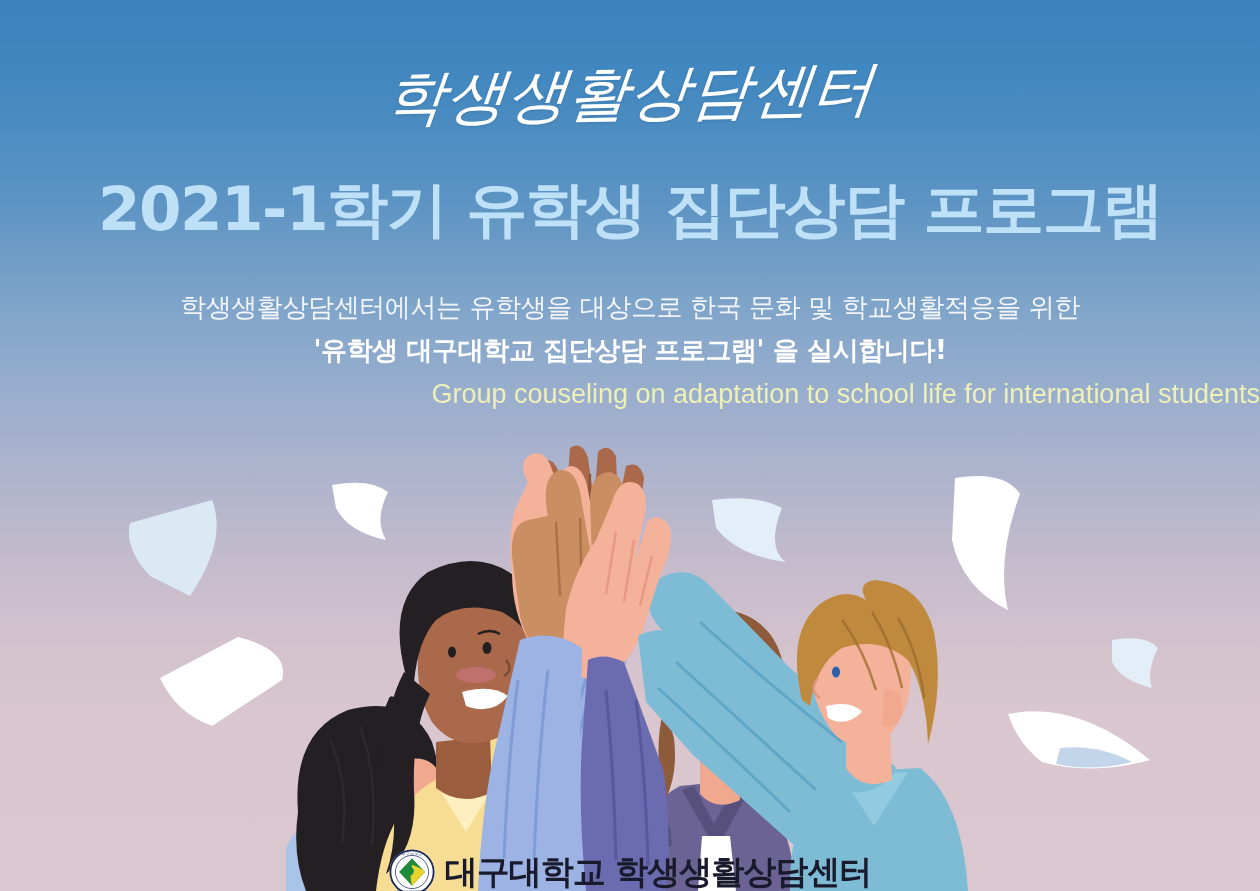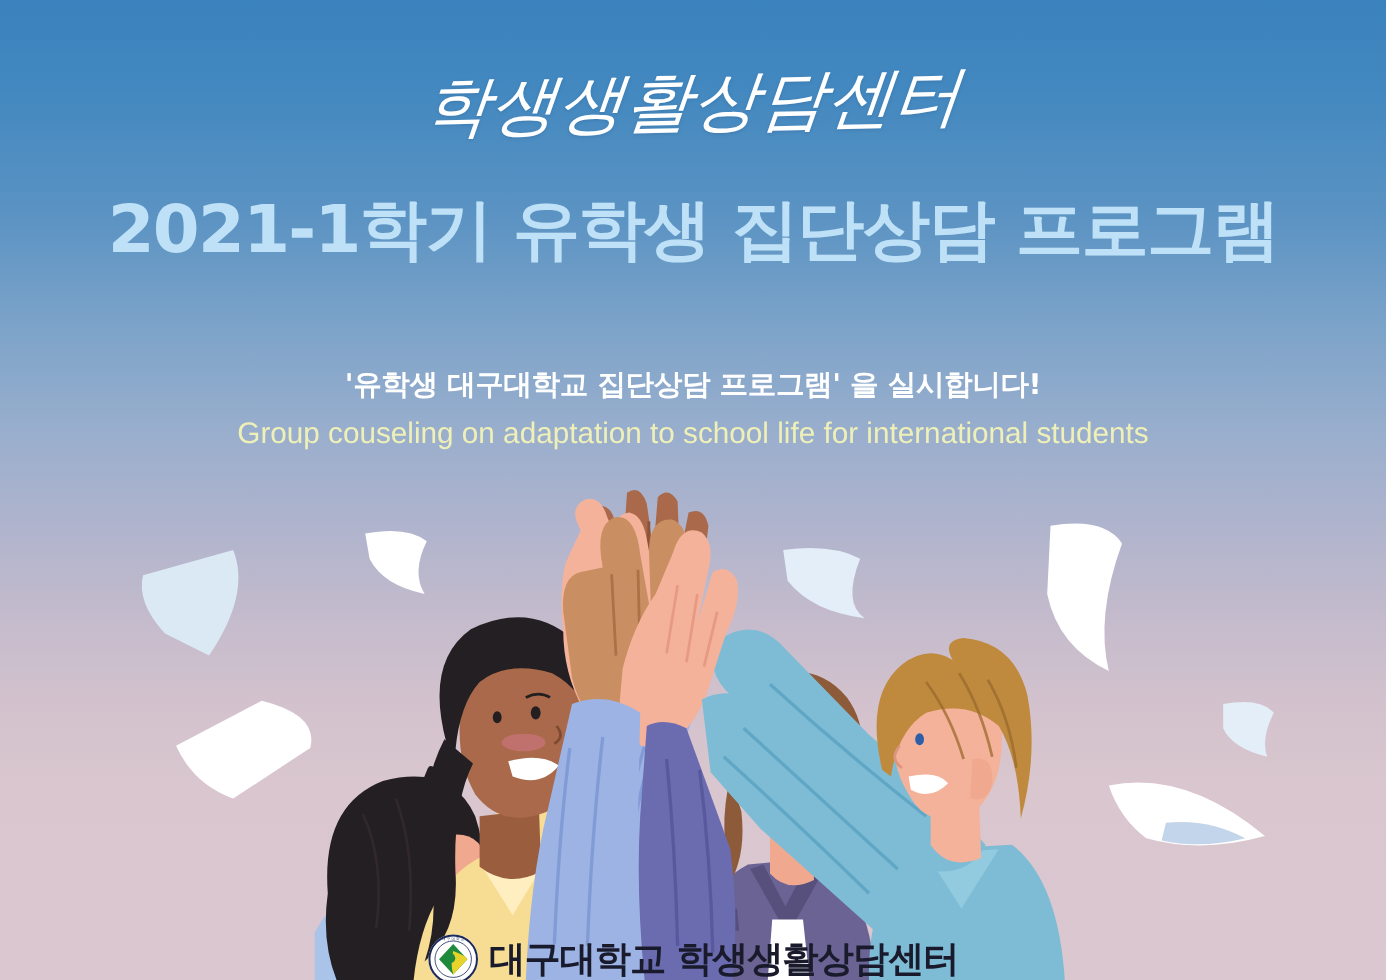--- a/index.html
+++ b/index.html
@@ -70,20 +70,21 @@
   }
   .body-line.l1 { top: 290px; font-weight: 400; }
   .body-line.l2 { top: 333px; font-weight: 700; color: #ffffff; }
   .body-line.l3 {
     top: 376px;
     color: #eef0b8;
     font-weight: 400;
     font-size: 27px;
     letter-spacing: 0px;
     font-family: "Liberation Sans", sans-serif;
+    text-align: right;
   }
 
   
   #illus { position: absolute; left: 0; top: 0; width: 1260px; height: 891px; }
 
   
   .footer {
     position: absolute;
     left: 0;
     bottom: -4px;
@@ -223,20 +224,21 @@
 
       <path d="M638 636 Q664 622 694 642 L802 742 Q846 782 862 812 L806 856 Q748 804 692 754 L646 702 Z" fill="#7ebcd6"></path>
       <path d="M676 662 Q744 724 816 790 M658 688 Q722 746 790 812" stroke="#5ba2c2" stroke-width="3" fill="none" opacity="0.85"></path>
     </g>
   </svg>
 
   <div class="headline-script">학생생활상담센터</div>
 
   <div class="headline-main">2021-1학기 유학생 집단상담 프로그램</div>
 
+  <div class="body-line l1">학생생활상담센터에서는 유학생을 대상으로 한국 문화 및 학교생활적응을 위한</div>
 
   <div class="body-line l2">'유학생 대구대학교 집단상담 프로그램' 을 실시합니다!</div>
 
   <div class="body-line l3">Group couseling on adaptation to school life for international students</div>
 
   <div class="footer">
     <svg class="footer-logo" viewBox="0 0 100 100">
       <circle cx="50" cy="50" r="49" fill="#ffffff"></circle>
       <circle cx="50" cy="50" r="47" fill="none" stroke="#1c2a5e" stroke-width="4"></circle>
       <circle cx="50" cy="50" r="36" fill="#ffffff" stroke="#1c2a5e" stroke-width="1.6"></circle>

